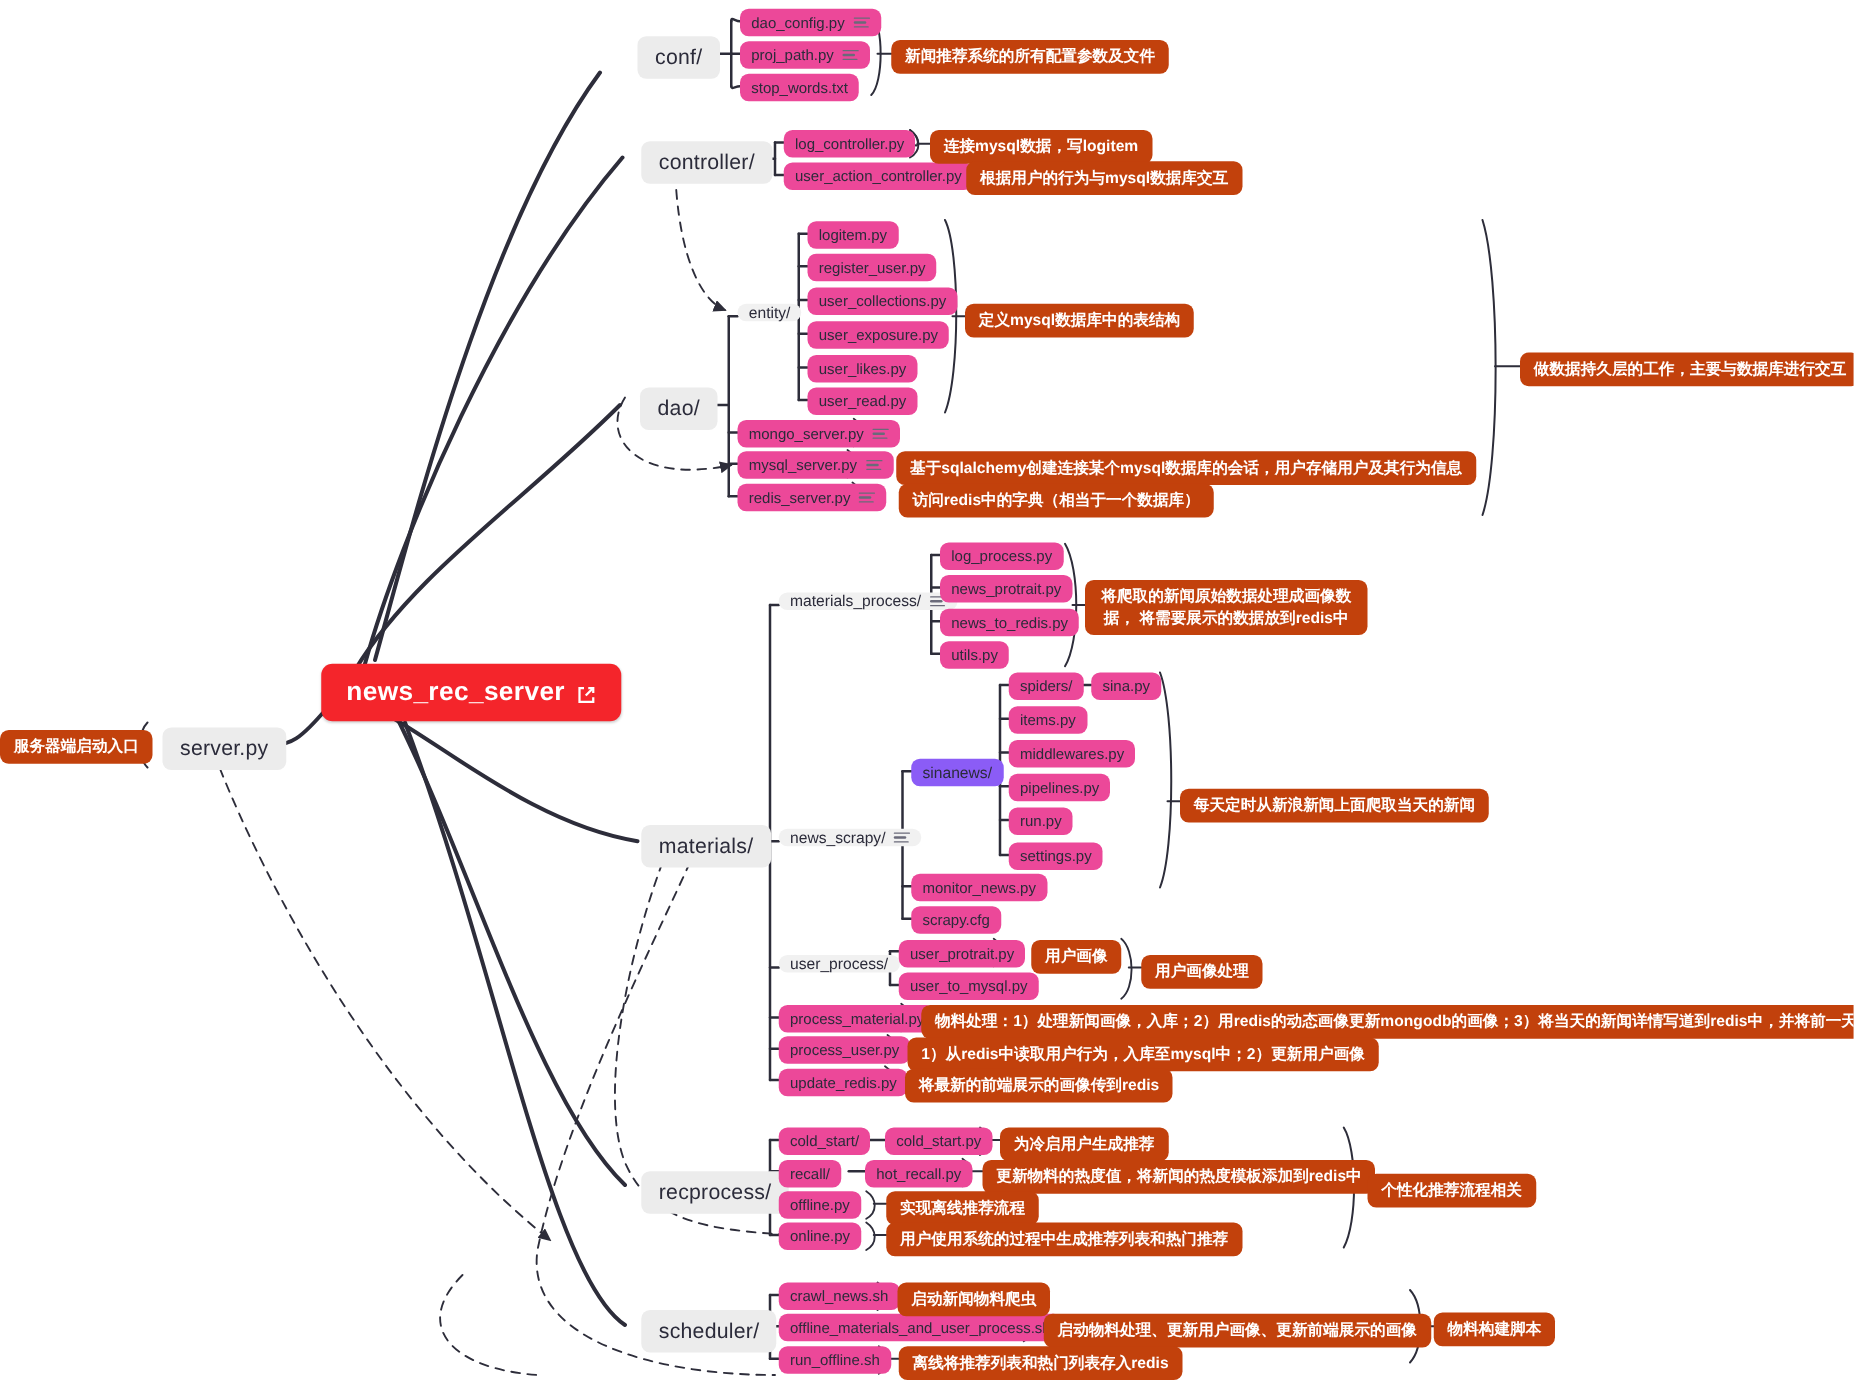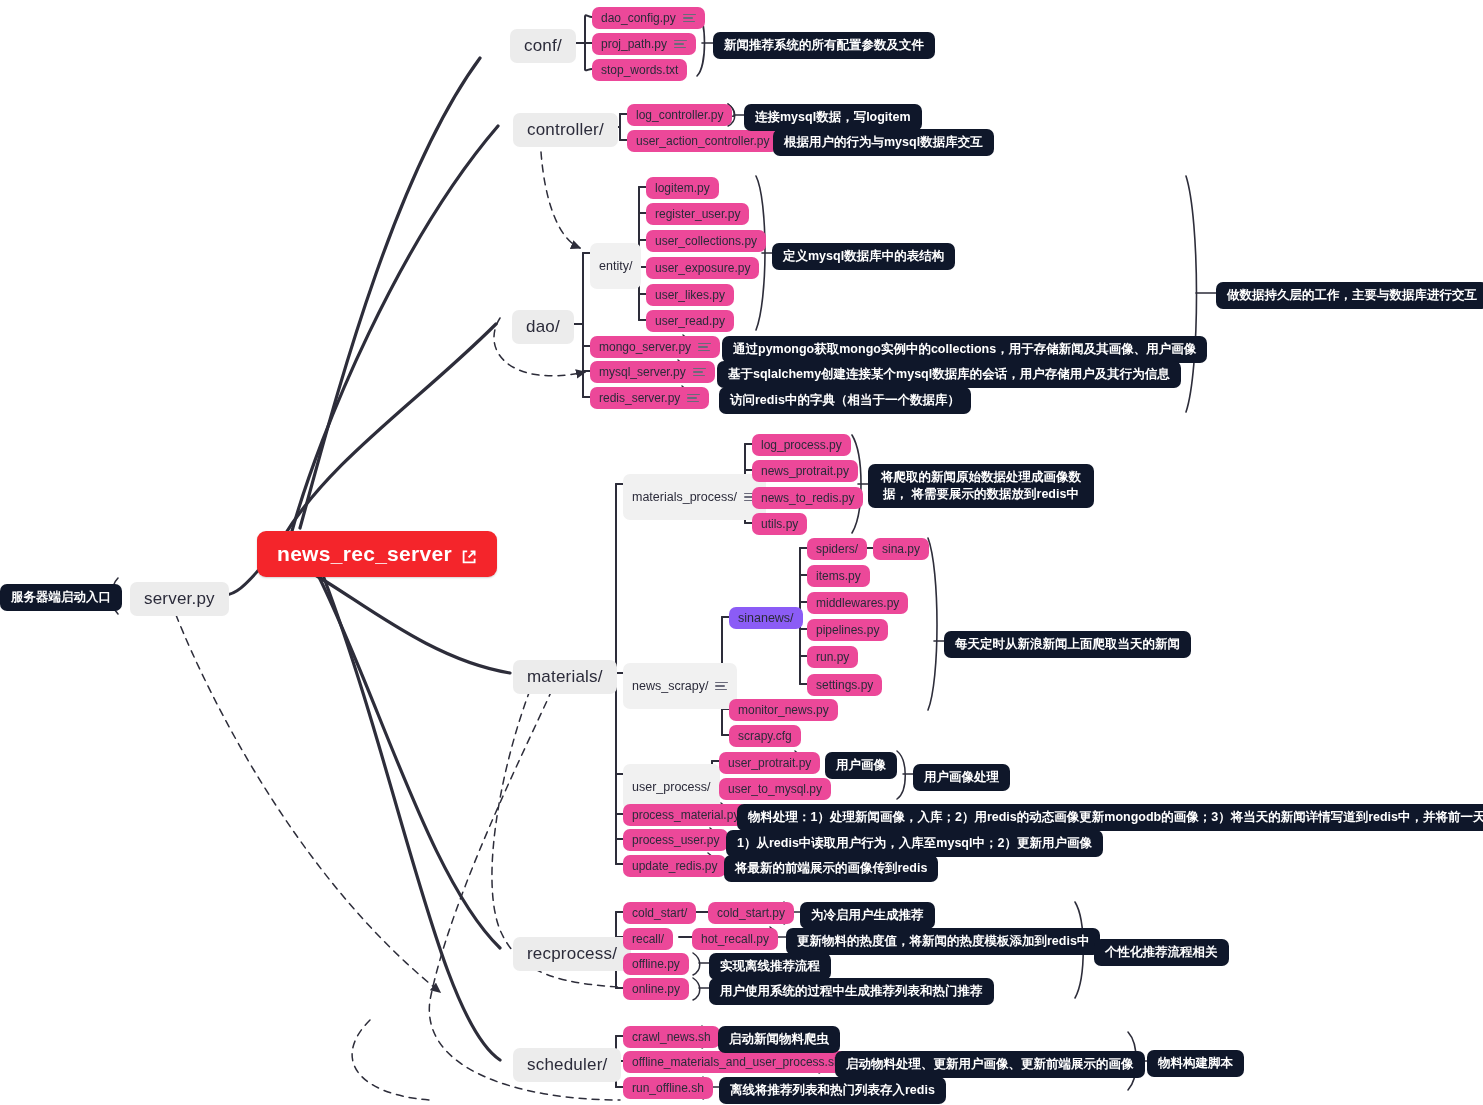--- a/index.html
+++ b/index.html
@@ -3,29 +3,29 @@
 <meta charset="utf-8">
 <style>
   html,body{margin:0;padding:0;background:#ffffff;}
   body{font-family:"Liberation Sans","DejaVu Sans",sans-serif;}
   #stage{position:relative;width:1483px;height:1105px;overflow:hidden;background:#fff;}
   svg.edges{position:absolute;left:0;top:0;width:1483px;height:1105px;pointer-events:none;}
 
   .node{position:absolute;background:#ececec;border-radius:7px;color:#2b2b3a;
         white-space:nowrap;display:flex;align-items:center;box-sizing:border-box;}
   .lvl1{font-size:17px;padding:7px 14px;font-weight:400;letter-spacing:.2px;}
-  .lvl2{font-size:12.5px;padding:16px 9px;background:#f1f1f1;}
+  .lvl2{font-size:12.5px;padding:0 9px;background:#f1f1f1;}
   .lvl3{font-size:12.5px;padding:4px 9px;background:#8b5cf6;}
   .leaf{font-size:12px;padding:4px 9px;background:#ec4899;}
 
   .root{position:absolute;background:#F4252B;color:#fff;border-radius:9px;
         font-size:21px;font-weight:700;padding:11px 20px;display:flex;align-items:center;gap:9px;
         letter-spacing:.3px;box-shadow:0 1px 2px rgba(0,0,0,.18);}
 
-  .badge{position:absolute;background:#0f172a;color:#fff;border-radius:7px;
+  .badge{position:absolute;background:#c2410c;color:#fff;border-radius:7px;
          font-size:12.5px;font-weight:700;padding:5px 11px;white-space:nowrap;line-height:1.35;
          display:flex;align-items:center;box-sizing:border-box;}
   .badge.multi{white-space:normal;text-align:center;justify-content:center;}
 
   .hicon{display:inline-block;margin-left:7px;width:13px;height:9px;position:relative;flex:0 0 auto;}
   .hicon i{position:absolute;left:0;height:1.6px;background:#6a6a7a;border-radius:1px;display:block;}
   .hicon i:nth-child(1){top:0;width:13px;}
   .hicon i:nth-child(2){top:3.6px;width:10px;}
   .hicon i:nth-child(3){top:7.2px;width:12px;}
 
@@ -296,21 +296,20 @@
       </span>
   </div>
   <div class="node leaf" style="left:590px;top:387px;">
     <span>redis_server.py</span>
     <span class="hicon">
         <i></i>
         <i></i>
         <i></i>
       </span>
   </div>
-  <div class="badge" style="left:722px;top:336px;">通过pymongo获取mongo实例中的collections，用于存储新闻及其画像、用户画像</div>
   <div class="badge" style="left:717px;top:361px;">基于sqlalchemy创建连接某个mysql数据库的会话，用户存储用户及其行为信息</div>
   <div class="badge" style="left:719px;top:387px;">访问redis中的字典（相当于一个数据库）</div>
   <div class="badge" style="left:1216px;top:282px;">做数据持久层的工作，主要与数据库进行交互</div>
 
   <div class="node lvl1" style="left:513px;top:660px;">
     <span>materials/</span>
   </div>
 
   <div class="node lvl2" style="left:623px;top:474px;">
     <span>materials_process/</span>

